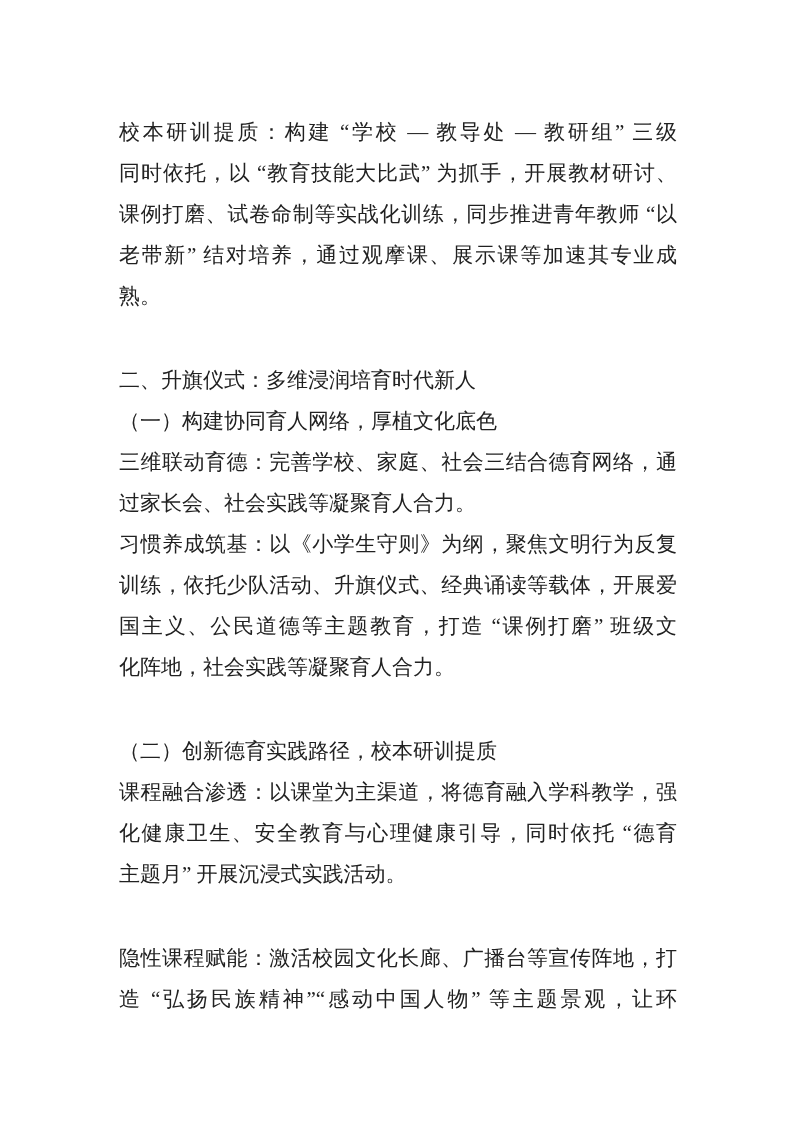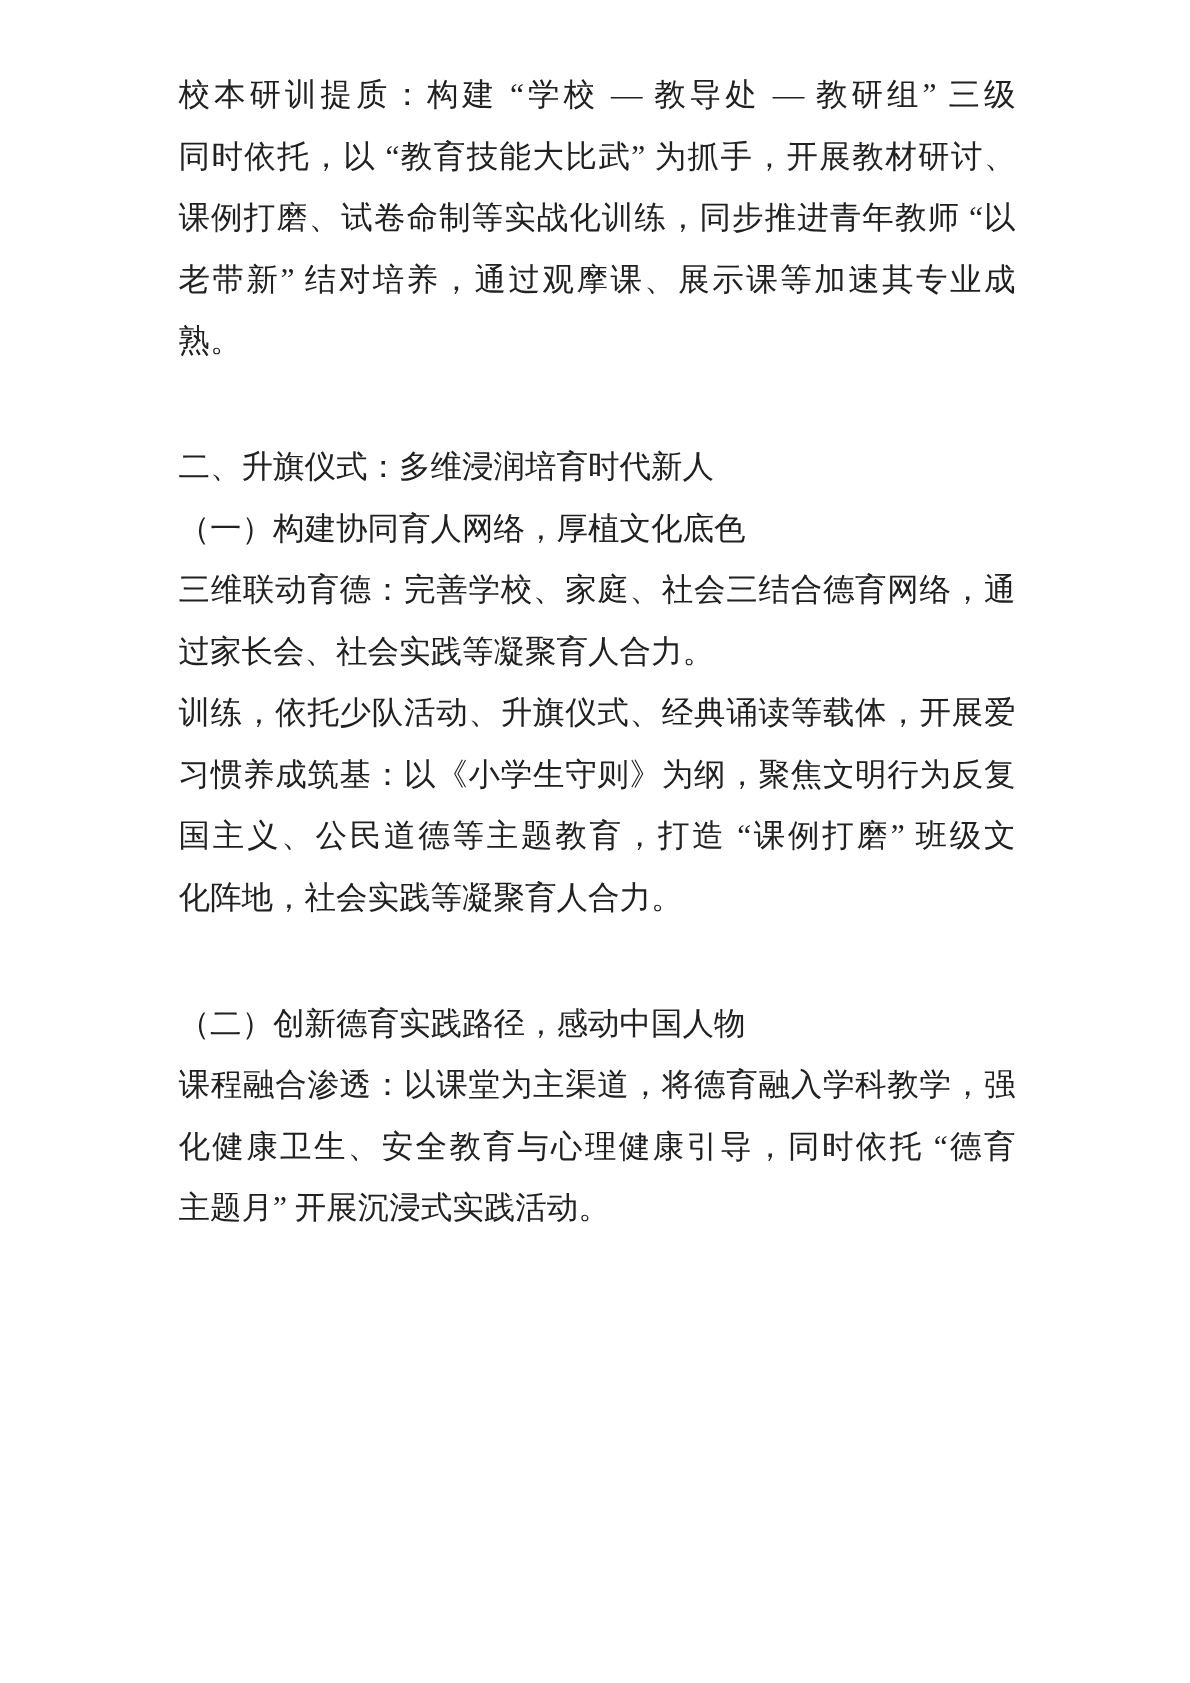--- a/index.html
+++ b/index.html
@@ -10,21 +10,21 @@
   body {
     width: 793px;
     height: 1122px;
     position: relative;
     overflow: hidden;
   }
   .page {
     box-sizing: border-box;
     width: 793px;
     height: 964px;
-    padding: 43px 116px 0 119px;
+    padding: 112px 116px 0 119px;
     background: #ffffff;
     font-family: "Liberation Serif", "DejaVu Serif", serif;
     font-size: 21px;
     line-height: 41px;
     color: #212121;
   }
   .para {
     margin: 0;
   }
   .para.gap-after {
@@ -58,27 +58,31 @@
         <div class="line">二、升旗仪式：多维浸润培育时代新人</div>
       </div>
       <div class="para">
         <div class="line">（一）构建协同育人网络，厚植文化底色</div>
       </div>
       <div class="para">
         <div class="line fill">三维联动育德：完善学校、家庭、社会三结合德育网络，通</div>
         <div class="line">过家长会、社会实践等凝聚育人合力。</div>
       </div>
       <div class="para gap-after">
+        <div class="line fill">习惯养成筑基：以《小学生守则》为纲，聚焦文明行为反复</div>
         <div class="line fill">训练，依托少队活动、升旗仪式、经典诵读等载体，开展爱</div>
-        <div class="line fill">习惯养成筑基：以《小学生守则》为纲，聚焦文明行为反复</div>
         <div class="line fill">国主义、公民道德等主题教育，打造 “课例打磨” 班级文</div>
         <div class="line">化阵地，社会实践等凝聚育人合力。</div>
       </div>
       <div class="para">
-        <div class="line">（二）创新德育实践路径，感动中国人物</div>
+        <div class="line">（二）创新德育实践路径，校本研训提质</div>
       </div>
       <div class="para gap-after">
         <div class="line fill">课程融合渗透：以课堂为主渠道，将德育融入学科教学，强</div>
         <div class="line fill">化健康卫生、安全教育与心理健康引导，同时依托 “德育</div>
         <div class="line">主题月” 开展沉浸式实践活动。</div>
       </div>
+      <div class="para">
+        <div class="line fill">隐性课程赋能：激活校园文化长廊、广播台等宣传阵地，打</div>
+        <div class="line fill">造 “弘扬民族精神”“感动中国人物” 等主题景观，让环</div>
+      </div>
     </div>
 </div>
 
 </body></html>

